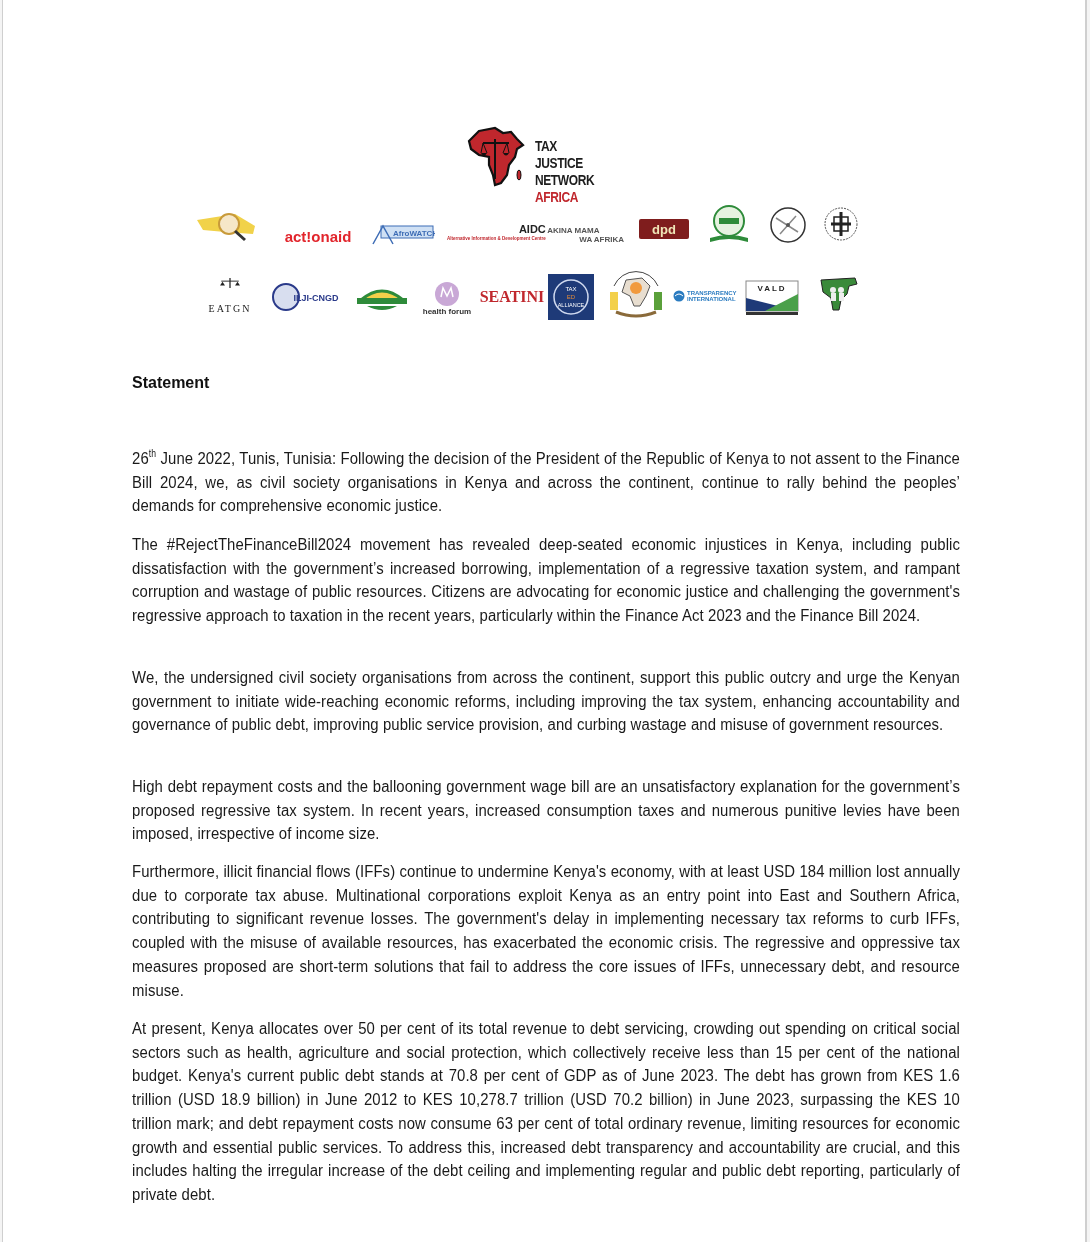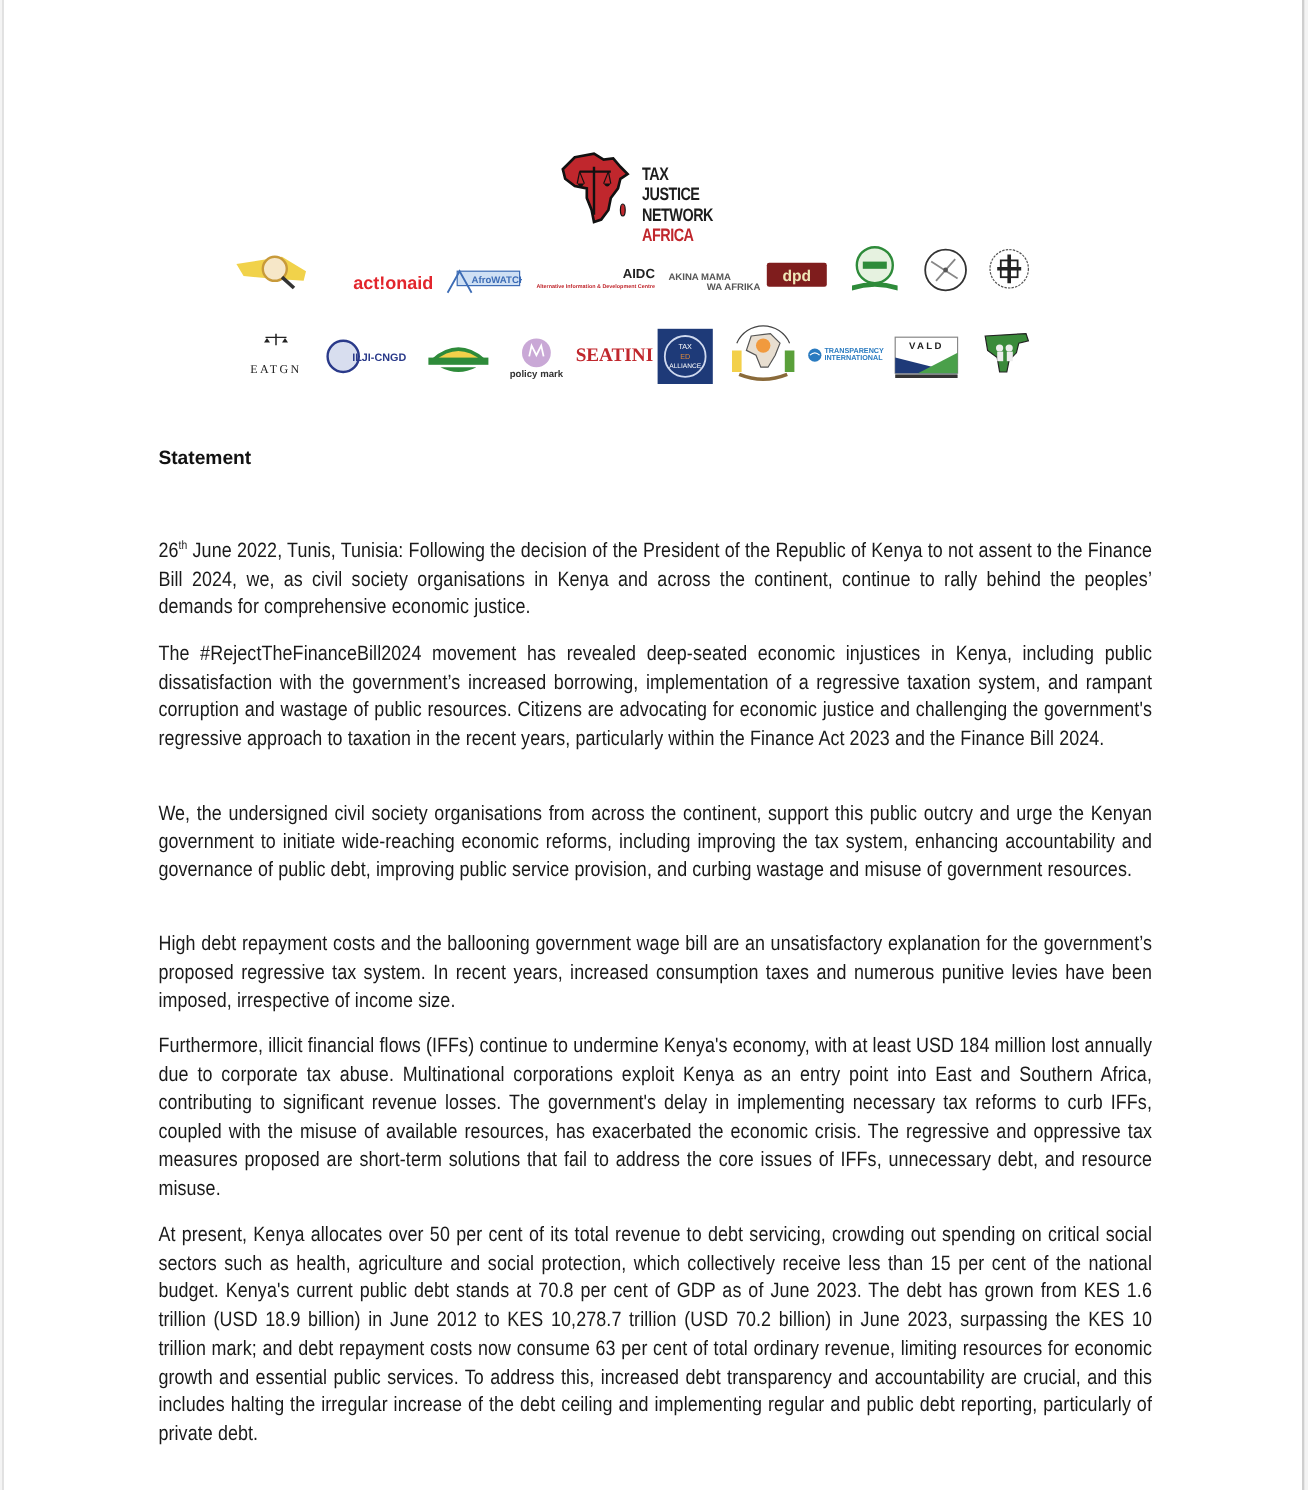--- a/index.html
+++ b/index.html
@@ -53,41 +53,41 @@
   </div>
 
   <div>
     <div class="logo" style="left:192px;top:206px;width:66px;height:40px;">
       <svg width="66" height="40" viewBox="0 0 66 40">
           <path d="M2 14 L40 8 L60 20 L58 28 L30 26 L8 24 Z" fill="#f1d24a"></path>
           <circle cx="34" cy="18" r="10" fill="#f6e7c8" stroke="#c89a3a" stroke-width="2"></circle>
           <line x1="40" y1="25" x2="50" y2="34" stroke="#333" stroke-width="3"></line>
         </svg>
     </div>
-    <div class="logo" style="left:272px;top:226px;width:86px;height:20px;justify-content:flex-end;">
+    <div class="logo" style="left:272px;top:226px;width:86px;height:20px;">
       <span class="logo-txt" style="color:#e2252c;font-size:15px;">act!onaid</span>
     </div>
     <div class="logo" style="left:368px;top:222px;width:64px;height:24px;">
       <svg width="64" height="24" viewBox="0 0 64 24">
           <rect x="10" y="4" width="52" height="12" fill="#cfe0f4" stroke="#3d6cb5"></rect>
           <path d="M2 22 L12 4 L22 22" fill="none" stroke="#3d6cb5" stroke-width="1.5"></path>
           <text x="22" y="14" font-size="8" fill="#3d6cb5" font-family="Liberation Sans, sans-serif" font-weight="bold">AfroWATCH</text>
         </svg>
     </div>
     <div class="logo" style="left:440px;top:218px;width:100px;height:30px;justify-content:flex-start;">
       <svg width="18" height="28" viewBox="0 0 18 28">
           <path d="M4 2 L14 2 L16 12 L12 26 L6 26 L2 12 Z" fill="#e08a3a"></path>
           <path d="M6 8 L12 8 L10 16 Z" fill="#4a7ab8"></path>
         </svg>
       <div style="margin-left:4px;line-height:8px;text-align:right;">
         <div class="logo-txt" style="font-size:11px;line-height:11px;color:#222;">AIDC</div>
         <div class="logo-txt" style="font-size:4.5px;color:#c0272d;">Alternative Information &amp; Development Centre</div>
       </div>
     </div>
-    <div class="logo" style="left:551px;top:222px;width:70px;height:26px;justify-content:space-between;">
+    <div class="logo" style="left:551px;top:222px;width:70px;height:26px;justify-content:flex-end;">
       <svg width="16" height="22" viewBox="0 0 16 22">
           <rect x="1" y="1" width="14" height="20" fill="none" stroke="#d6417e" stroke-width="2"></rect>
           <path d="M1 1 L8 10 L15 1 M1 21 L8 12 L15 21" fill="none" stroke="#d6417e" stroke-width="2"></path>
         </svg>
       <div style="margin-left:3px;line-height:9px;">
         <div class="logo-txt" style="font-size:8px;color:#555;">AKINA MAMA</div>
         <div class="logo-txt" style="font-size:8px;color:#555;margin-left:32px;">WA AFRIKA</div>
       </div>
     </div>
     <div class="logo" style="left:636px;top:219px;width:50px;height:20px;background:#7f1d1d;border-radius:2px;">
@@ -136,21 +136,21 @@
           <path d="M6 14 Q27 -4 48 14" fill="#f3d04a" stroke="#2e8b3a" stroke-width="3"></path>
           <rect x="2" y="12" width="50" height="6" fill="#2e8b3a"></rect>
           <path d="M12 20 L42 20 Q27 28 12 20" fill="#2e8b3a"></path>
         </svg>
     </div>
     <div class="logo" style="left:416px;top:278px;width:56px;height:40px;flex-direction:column;">
       <svg width="26" height="26" viewBox="0 0 26 26">
           <circle cx="13" cy="13" r="12" fill="#c9a8d6"></circle>
           <path d="M7 16 L9 7 L13 15 L17 7 L19 16" fill="none" stroke="#fff" stroke-width="1.5"></path>
         </svg>
-      <span class="logo-txt" style="font-size:8px;color:#333;">policy mark</span>
+      <span class="logo-txt" style="font-size:8px;color:#333;">health forum</span>
     </div>
     <div class="logo" style="left:482px;top:282px;width:54px;height:30px;">
       <span class="logo-txt" style="font-family:'Liberation Serif',serif;font-size:16px;color:#c0272d;">SEATINI</span>
     </div>
     <div class="logo" style="left:545px;top:274px;width:46px;height:46px;background:#1e3a78;">
       <svg width="40" height="40" viewBox="0 0 40 40">
           <circle cx="20" cy="20" r="17" fill="none" stroke="#cfd9ef" stroke-width="1.5"></circle>
           <text x="20" y="14" text-anchor="middle" font-size="6" fill="#fff" font-family="Liberation Sans, sans-serif">TAX</text>
           <text x="20" y="22" text-anchor="middle" font-size="6" fill="#e08a3a" font-family="Liberation Sans, sans-serif">ED</text>
           <text x="20" y="30" text-anchor="middle" font-size="5.5" fill="#fff" font-family="Liberation Sans, sans-serif">ALLIANCE</text>

